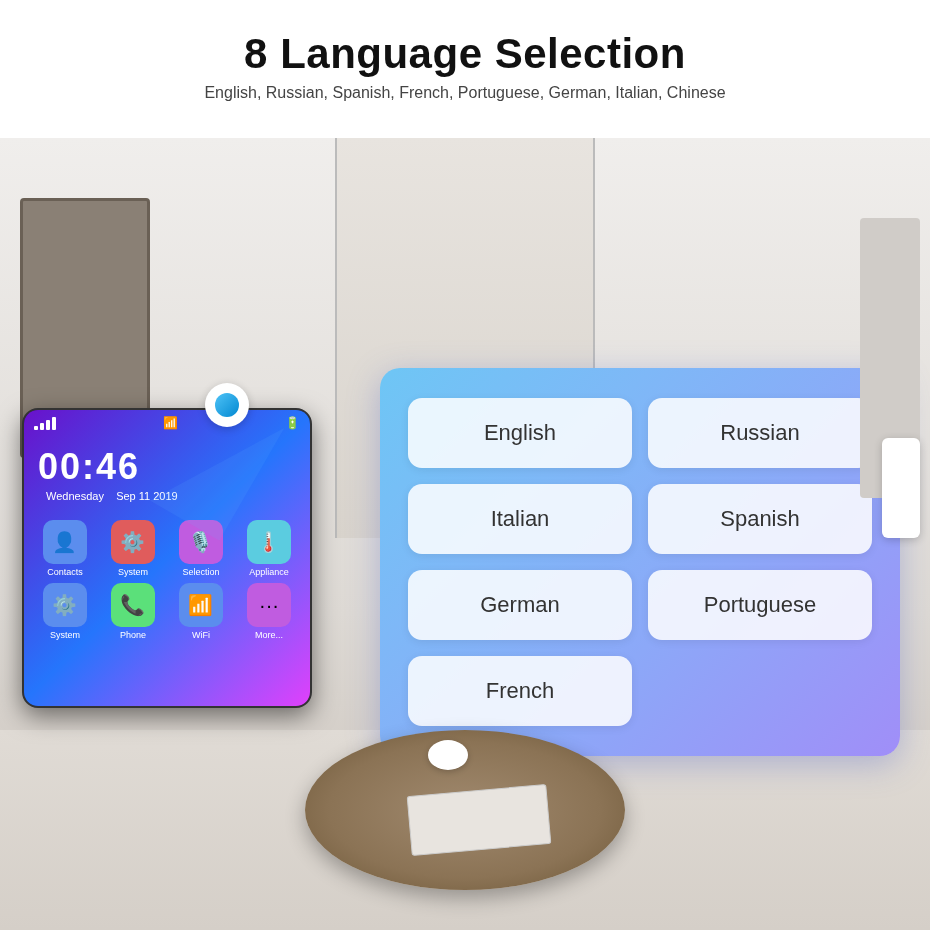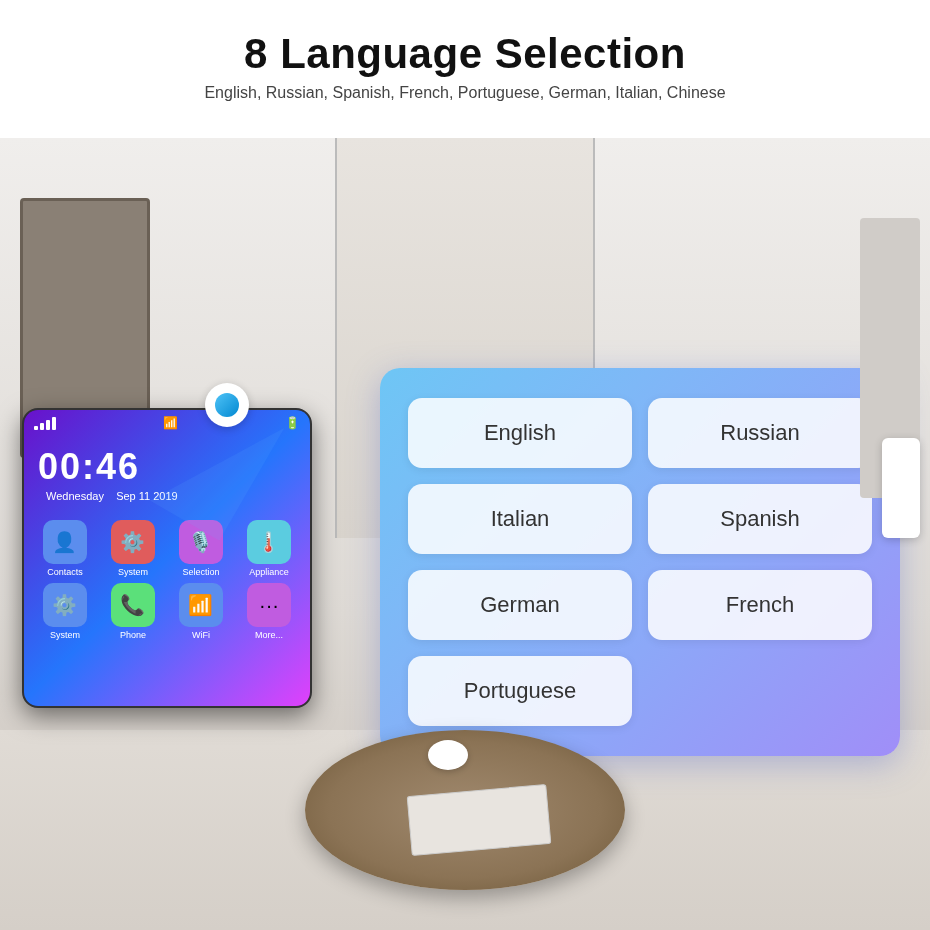--- a/index.html
+++ b/index.html
@@ -413,22 +413,22 @@
 
     <div class="light-beam"></div>
 
     <div class="lang-panel">
       <div class="lang-grid">
         <button class="lang-btn">English</button>
         <button class="lang-btn">Russian</button>
         <button class="lang-btn">Italian</button>
         <button class="lang-btn">Spanish</button>
         <button class="lang-btn">German</button>
+        <button class="lang-btn">Portuguese</button>
         <button class="lang-btn">French</button>
-        <button class="lang-btn">Portuguese</button>
       </div>
     </div>
 
     <div class="shelf"></div>
 
     <div class="intercom"></div>
 
     <div class="table"></div>
 
     <div class="cup"></div>

